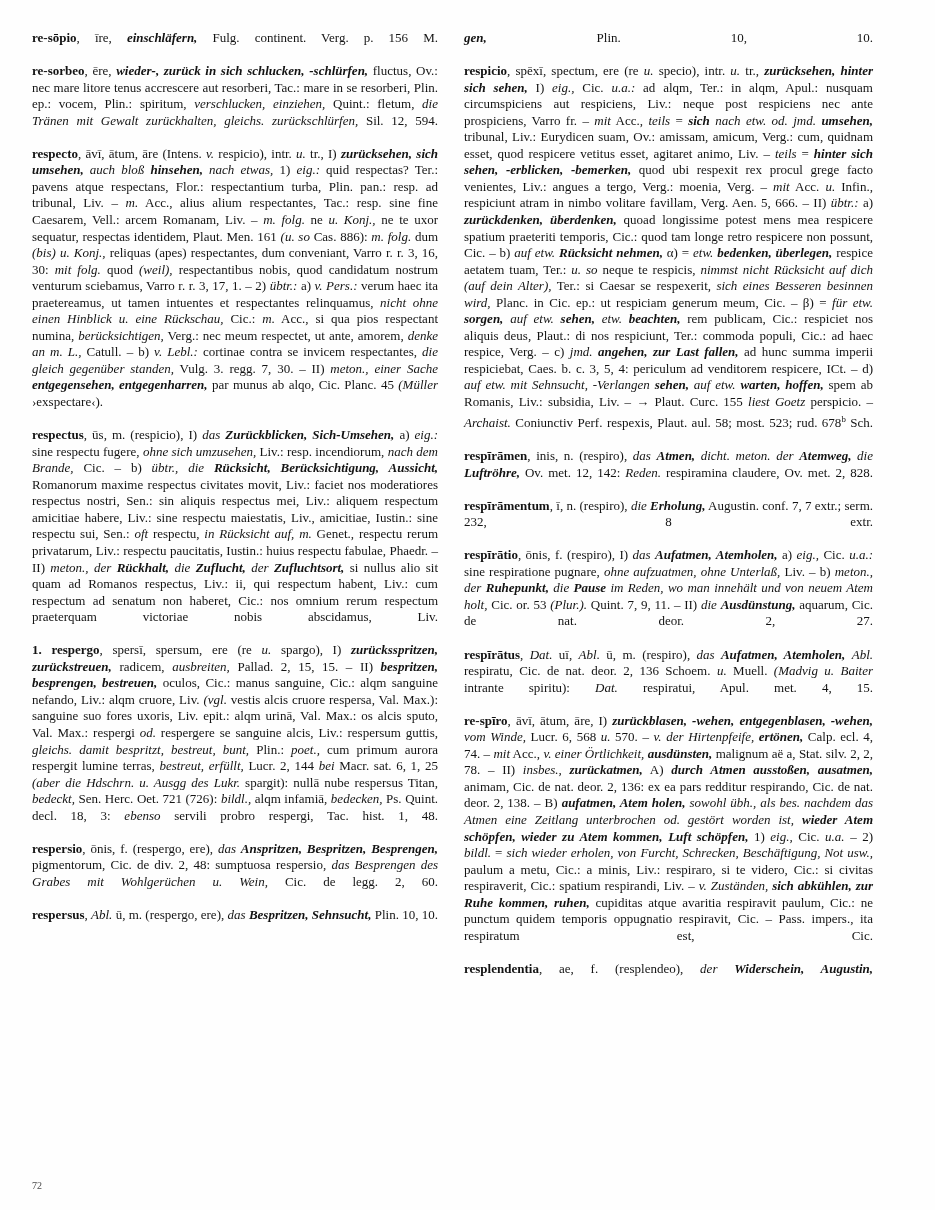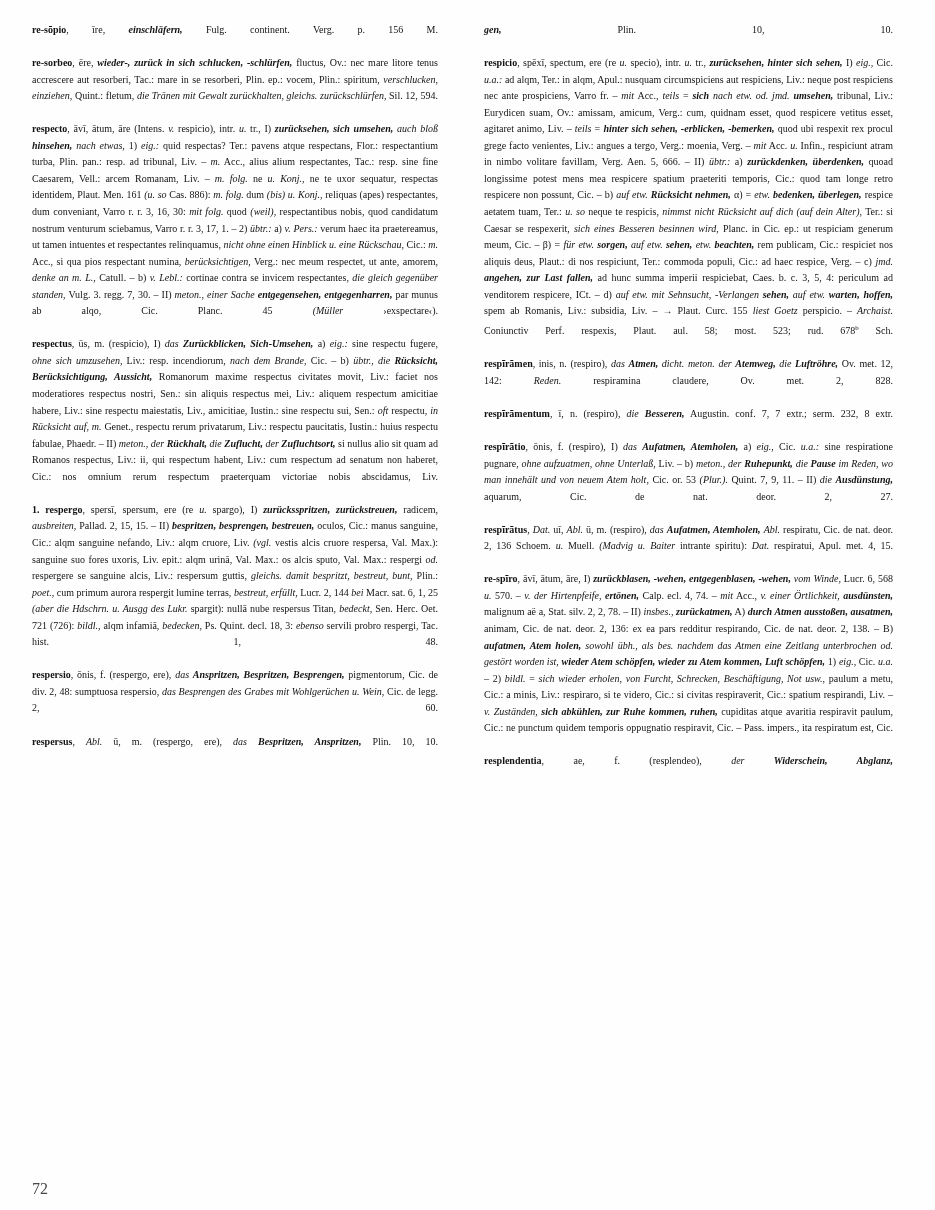--- a/index.html
+++ b/index.html
@@ -16,46 +16,46 @@
     left:0;top:0;width:935px;height:1210px;
     background:#fefefe;
   }
   .columns{
     position:absolute;
     left:32px;top:22px;
     width:870px;height:1135px;
   }
   .col{
     position:absolute;
-    top:0;
+    top:8px;
     width:406px;
-    font-size:10px;
+    font-size:13px;
     line-height:16.55px;
     text-align:justify;
     text-justify:inter-word;
     -webkit-hyphens:none;hyphens:none;
   }
   .col-left{left:0;}
-  .col-right{left:432px;width:409px;margin-left:20px;}
+  .col-right{left:432px;width:409px;}
 
   .entry{margin:0;padding:0;text-indent:0;}
   .entry + .entry{margin-top:0;}
 
   
   .col p{margin:0;}
 
   b{font-weight:bold;}
   i{font-style:italic;}
   .bi{font-weight:bold;font-style:italic;}
   .sup{font-size:.68em;vertical-align:super;}
 
   .pagenum{
     position:absolute;
     left:32px;top:1180px;
-    font-size:16px;
+    font-size:10px;
     color:#4a4a4a;
     font-family:"Liberation Serif","DejaVu Serif",serif;
   }
 
   
   .entry{text-align:justify;}
   .entry:after{content:"";display:inline-block;width:100%;}
 </style>
 </head>
 <body>
@@ -63,29 +63,29 @@
 <div class="page">
   <div class="columns">
 
     <div class="col col-left" id="left-column">
         <p class="entry"><b>re-sōpio</b>, īre, <span class="bi">einschläfern,</span> Fulg. continent. Verg. p. 156 M.</p>
         <p class="entry"><b>re-sorbeo</b>, ēre, <span class="bi">wieder-, zurück in sich schlucken, -schlürfen,</span> fluctus, Ov.: nec mare litore tenus accrescere aut resorberi, Tac.: mare in se resorberi, Plin. ep.: vocem, Plin.: spiritum, <i>verschlucken, einziehen,</i> Quint.: fletum, <i>die Tränen mit Gewalt zurückhalten, gleichs. zurückschlürfen,</i> Sil. 12, 594.</p>
         <p class="entry"><b>respecto</b>, āvī, ātum, āre (Intens. <i>v.</i> respicio), intr. <i>u.</i> tr., I) <span class="bi">zurücksehen, sich umsehen,</span> <i>auch bloß</i> <span class="bi">hinsehen,</span> <i>nach etwas,</i> 1) <i>eig.:</i> quid respectas? Ter.: pavens atque respectans, Flor.: respectantium turba, Plin. pan.: resp. ad tribunal, Liv. – <i>m.</i> Acc., alius alium respectantes, Tac.: resp. sine fine Caesarem, Vell.: arcem Romanam, Liv. – <i>m. folg.</i> ne <i>u. Konj.,</i> ne te uxor sequatur, respectas identidem, Plaut. Men. 161 <i>(u. so</i> Cas. 886): <i>m. folg.</i> dum <i>(bis) u. Konj.,</i> reliquas (apes) respectantes, dum conveniant, Varro r. r. 3, 16, 30: <i>mit folg.</i> quod <i>(weil),</i> respectantibus nobis, quod candidatum nostrum venturum sciebamus, Varro r. r. 3, 17, 1. – 2) <i>übtr.:</i> a) <i>v. Pers.:</i> verum haec ita praetereamus, ut tamen intuentes et respectantes relinquamus, <i>nicht ohne einen Hinblick u. eine Rückschau,</i> Cic.: <i>m.</i> Acc., si qua pios respectant numina, <i>berücksichtigen,</i> Verg.: nec meum respectet, ut ante, amorem, <i>denke an m. L.,</i> Catull. – b) <i>v. Lebl.:</i> cortinae contra se invicem respectantes, <i>die gleich gegenüber standen,</i> Vulg. 3. regg. 7, 30. – II) <i>meton., einer Sache</i> <span class="bi">entgegensehen, entgegenharren,</span> par munus ab alqo, Cic. Planc. 45 <i>(Müller</i> ›exspectare‹).</p>
         <p class="entry"><b>respectus</b>, ūs, m. (respicio), I) <i>das <b>Zurückblicken, Sich-Umsehen,</b></i> a) <i>eig.:</i> sine respectu fugere, <i>ohne sich umzusehen,</i> Liv.: resp. incendiorum, <i>nach dem Brande,</i> Cic. – b) <i>übtr., die</i> <span class="bi">Rücksicht, Berücksichtigung, Aussicht,</span> Romanorum maxime respectus civitates movit, Liv.: faciet nos moderatiores respectus nostri, Sen.: sin aliquis respectus mei, Liv.: aliquem respectum amicitiae habere, Liv.: sine respectu maiestatis, Liv., amicitiae, Iustin.: sine respectu sui, Sen.: <i>oft</i> respectu, <i>in Rücksicht auf, m.</i> Genet., respectu rerum privatarum, Liv.: respectu paucitatis, Iustin.: huius respectu fabulae, Phaedr. – II) <i>meton., der</i> <span class="bi">Rückhalt,</span> <i>die</i> <span class="bi">Zuflucht,</span> <i>der</i> <span class="bi">Zufluchtsort,</span> si nullus alio sit quam ad Romanos respectus, Liv.: ii, qui respectum habent, Liv.: cum respectum ad senatum non haberet, Cic.: nos omnium rerum respectum praeterquam victoriae nobis abscidamus, Liv.</p>
         <p class="entry"><b>1. respergo</b>, spersī, spersum, ere (re <i>u.</i> spargo), I) <span class="bi">zurücksspritzen, zurückstreuen,</span> radicem, <i>ausbreiten,</i> Pallad. 2, 15, 15. – II) <span class="bi">bespritzen, besprengen, bestreuen,</span> oculos, Cic.: manus sanguine, Cic.: alqm sanguine nefando, Liv.: alqm cruore, Liv. <i>(vgl.</i> vestis alcis cruore respersa, Val. Max.): sanguine suo fores uxoris, Liv. epit.: alqm urinā, Val. Max.: os alcis sputo, Val. Max.: respergi <i>od.</i> respergere se sanguine alcis, Liv.: respersum guttis, <i>gleichs. damit bespritzt, bestreut, bunt,</i> Plin.: <i>poet.,</i> cum primum aurora respergit lumine terras, <i>bestreut, erfüllt,</i> Lucr. 2, 144 <i>bei</i> Macr. sat. 6, 1, 25 <i>(aber die Hdschrn. u. Ausgg des Lukr.</i> spargit): nullā nube respersus Titan, <i>bedeckt,</i> Sen. Herc. Oet. 721 (726): <i>bildl.,</i> alqm infamiā, <i>bedecken,</i> Ps. Quint. decl. 18, 3: <i>ebenso</i> servili probro respergi, Tac. hist. 1, 48.</p>
         <p class="entry"><b>respersio</b>, ōnis, f. (respergo, ere), <i>das <b>Anspritzen, Bespritzen, Besprengen,</b></i> pigmentorum, Cic. de div. 2, 48: sumptuosa respersio, <i>das Besprengen des Grabes mit Wohlgerüchen u. Wein,</i> Cic. de legg. 2, 60.</p>
-        <p class="entry"><b>respersus</b>, <i>Abl.</i> ū, m. (respergo, ere), <i>das <b>Bespritzen, Anspritzen,</b></i> Plin. 10, 10.</p>
+        <p class="entry"><b>respersus</b>, <i>Abl.</i> ū, m. (respergo, ere), <i>das <b>Bespritzen, Sehnsucht,</b></i> Plin. 10, 10.</p>
       </div>
     <div class="col col-right" id="right-column">
         <p class="entry"><span class="bi">gen,</span> Plin. 10, 10.</p>
         <p class="entry"><b>respicio</b>, spēxī, spectum, ere (re <i>u.</i> specio), intr. <i>u.</i> tr., <span class="bi">zurücksehen, hinter sich sehen,</span> I) <i>eig.,</i> Cic. <i>u.a.:</i> ad alqm, Ter.: in alqm, Apul.: nusquam circumspiciens aut respiciens, Liv.: neque post respiciens nec ante prospiciens, Varro fr. – <i>mit</i> Acc., <i>teils</i> = <span class="bi">sich</span> <i>nach etw. od. jmd.</i> <span class="bi">umsehen,</span> tribunal, Liv.: Eurydicen suam, Ov.: amissam, amicum, Verg.: cum, quidnam esset, quod respicere vetitus esset, agitaret animo, Liv. – <i>teils</i> = <span class="bi">hinter sich sehen, -erblicken, -bemerken,</span> quod ubi respexit rex procul grege facto venientes, Liv.: angues a tergo, Verg.: moenia, Verg. – <i>mit</i> Acc. <i>u.</i> Infin., respiciunt atram in nimbo volitare favillam, Verg. Aen. 5, 666. – II) <i>übtr.:</i> a) <span class="bi">zurückdenken, überdenken,</span> quoad longissime potest mens mea respicere spatium praeteriti temporis, Cic.: quod tam longe retro respicere non possunt, Cic. – b) <i>auf etw.</i> <span class="bi">Rücksicht nehmen,</span> α) = <i>etw.</i> <span class="bi">bedenken, überlegen,</span> respice aetatem tuam, Ter.: <i>u. so</i> neque te respicis, <i>nimmst nicht Rücksicht auf dich (auf dein Alter),</i> Ter.: si Caesar se respexerit, <i>sich eines Besseren besinnen wird,</i> Planc. in Cic. ep.: ut respiciam generum meum, Cic. – β) = <i>für etw.</i> <span class="bi">sorgen,</span> <i>auf etw.</i> <span class="bi">sehen,</span> <i>etw.</i> <span class="bi">beachten,</span> rem publicam, Cic.: respiciet nos aliquis deus, Plaut.: di nos respiciunt, Ter.: commoda populi, Cic.: ad haec respice, Verg. – c) <i>jmd.</i> <span class="bi">angehen, zur Last fallen,</span> ad hunc summa imperii respiciebat, Caes. b. c. 3, 5, 4: periculum ad venditorem respicere, ICt. – d) <i>auf etw. mit Sehnsucht, -Verlangen</i> <span class="bi">sehen,</span> <i>auf etw.</i> <span class="bi">warten, hoffen,</span> spem ab Romanis, Liv.: subsidia, Liv. – → Plaut. Curc. 155 <i>liest Goetz</i> perspicio. – <i>Archaist.</i> Coniunctiv Perf. respexis, Plaut. aul. 58; most. 523; rud. 678<span class="sup">b</span> Sch.</p>
         <p class="entry"><b>respīrāmen</b>, inis, n. (respiro), <i>das <b>Atmen,</b> dicht. meton. der <b>Atemweg,</b> die <b>Luftröhre,</b></i> Ov. met. 12, 142: <i>Reden.</i> respiramina claudere, Ov. met. 2, 828.</p>
-        <p class="entry"><b>respīrāmentum</b>, ī, n. (respiro), <i>die <b>Besseren,</b></i> Augustin. conf. 7, 7 extr.; serm. 232, 8 extr.</p>
+        <p class="entry"><b>respīrāmentum</b>, ī, n. (respiro), <i>die <b>Erholung,</b></i> Augustin. conf. 7, 7 extr.; serm. 232, 8 extr.</p>
         <p class="entry"><b>respīrātio</b>, ōnis, f. (respiro), I) <i>das <b>Aufatmen, Atemholen,</b></i> a) <i>eig.,</i> Cic. <i>u.a.:</i> sine respiratione pugnare, <i>ohne aufzuatmen, ohne Unterlaß,</i> Liv. – b) <i>meton., der</i> <span class="bi">Ruhepunkt,</span> <i>die</i> <span class="bi">Pause</span> <i>im Reden, wo man innehält und von neuem Atem holt,</i> Cic. or. 53 <i>(Plur.).</i> Quint. 7, 9, 11. – II) <i>die</i> <span class="bi">Ausdünstung,</span> aquarum, Cic. de nat. deor. 2, 27.</p>
         <p class="entry"><b>respīrātus</b>, <i>Dat.</i> uī, <i>Abl.</i> ū, m. (respiro), <i>das</i> <span class="bi">Aufatmen, Atemholen,</span> <i>Abl.</i> respiratu, Cic. de nat. deor. 2, 136 Schoem. <i>u.</i> Muell. <i>(Madvig u. Baiter</i> intrante spiritu): <i>Dat.</i> respiratui, Apul. met. 4, 15.</p>
         <p class="entry"><b>re-spīro</b>, āvī, ātum, āre, I) <span class="bi">zurückblasen, -wehen, entgegenblasen, -wehen,</span> <i>vom Winde,</i> Lucr. 6, 568 <i>u.</i> 570. – <i>v. der Hirtenpfeife,</i> <span class="bi">ertönen,</span> Calp. ecl. 4, 74. – <i>mit</i> Acc., <i>v. einer Örtlichkeit,</i> <span class="bi">ausdünsten,</span> malignum aë a, Stat. silv. 2, 2, 78. – II) <i>insbes.,</i> <span class="bi">zurückatmen,</span> A) <span class="bi">durch Atmen ausstoßen, ausatmen,</span> animam, Cic. de nat. deor. 2, 136: ex ea pars redditur respirando, Cic. de nat. deor. 2, 138. – B) <span class="bi">aufatmen, Atem holen,</span> <i>sowohl übh., als bes. nachdem das Atmen eine Zeitlang unterbrochen od. gestört worden ist,</i> <span class="bi">wieder Atem schöpfen, wieder zu Atem kommen, Luft schöpfen,</span> 1) <i>eig.,</i> Cic. <i>u.a.</i> – 2) <i>bildl.</i> = <i>sich wieder erholen, von Furcht, Schrecken, Beschäftigung, Not usw.,</i> paulum a metu, Cic.: a minis, Liv.: respiraro, si te videro, Cic.: si civitas respiraverit, Cic.: spatium respirandi, Liv. – <i>v. Zuständen,</i> <span class="bi">sich abkühlen, zur Ruhe kommen, ruhen,</span> cupiditas atque avaritia respiravit paulum, Cic.: ne punctum quidem temporis oppugnatio respiravit, Cic. – Pass. impers., ita respiratum est, Cic.</p>
-        <p class="entry"><b>resplendentia</b>, ae, f. (resplendeo), <i>der <b>Widerschein, Abglanz,</b></i></p>
+        <p class="entry"><b>resplendentia</b>, ae, f. (resplendeo), <i>der <b>Widerschein, Augustin,</b></i></p>
       </div>
 
   </div>
 
   <div class="pagenum">72</div>
 </div>
 
 </body></html>

